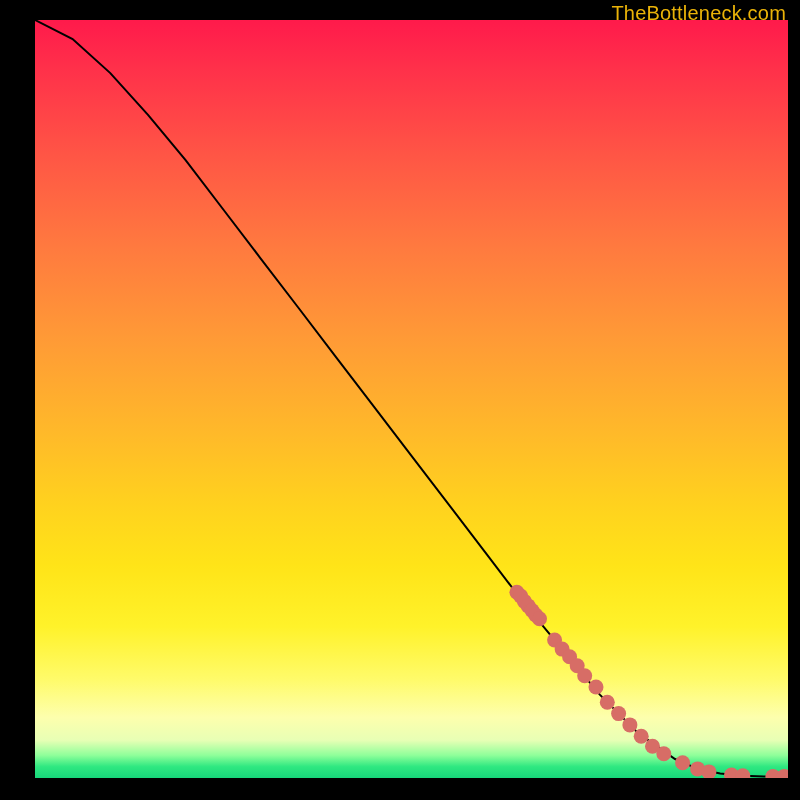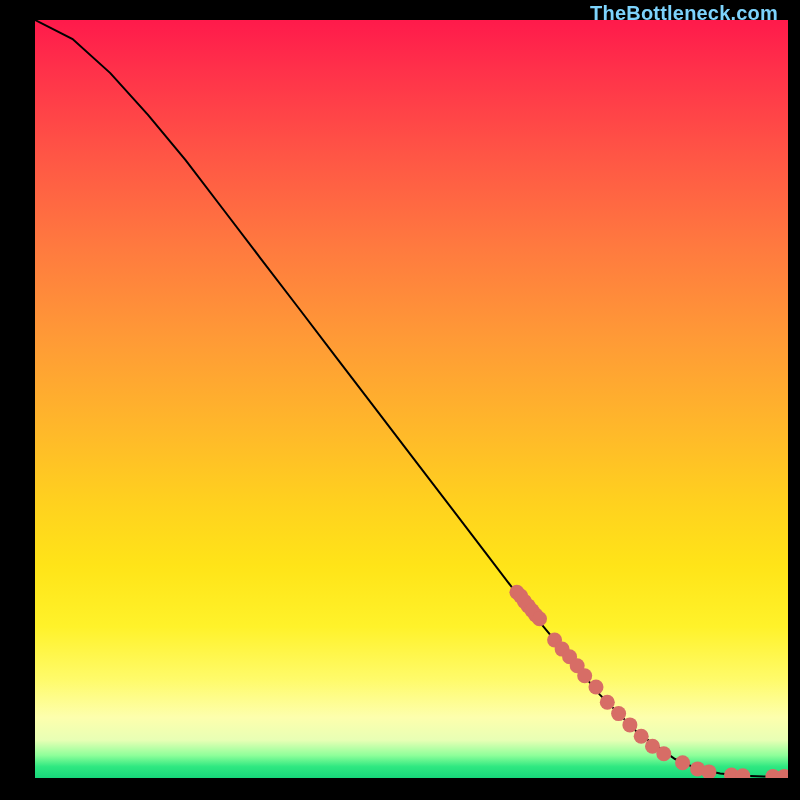--- a/index.html
+++ b/index.html
@@ -46,24 +46,24 @@
       #fdffad 92%,
       #e8ffb5 95%,
       #8fff9a 97%,
       #2fe881 98.5%,
       #17d67a 100%
     );
   }
   .watermark {
     position: absolute;
     top: 2px;
-    right: 22px;
-    color: #7dd3fc;
+    right: 14px;
+    color: #eab308;
     font-size: 20px;
-    font-weight: 700;
+    font-weight: 400;
     letter-spacing: 0.2px;
   }
   svg.curve {
     position: absolute;
     inset: 0;
   }
 </style>
 </head>
 <body>
 

